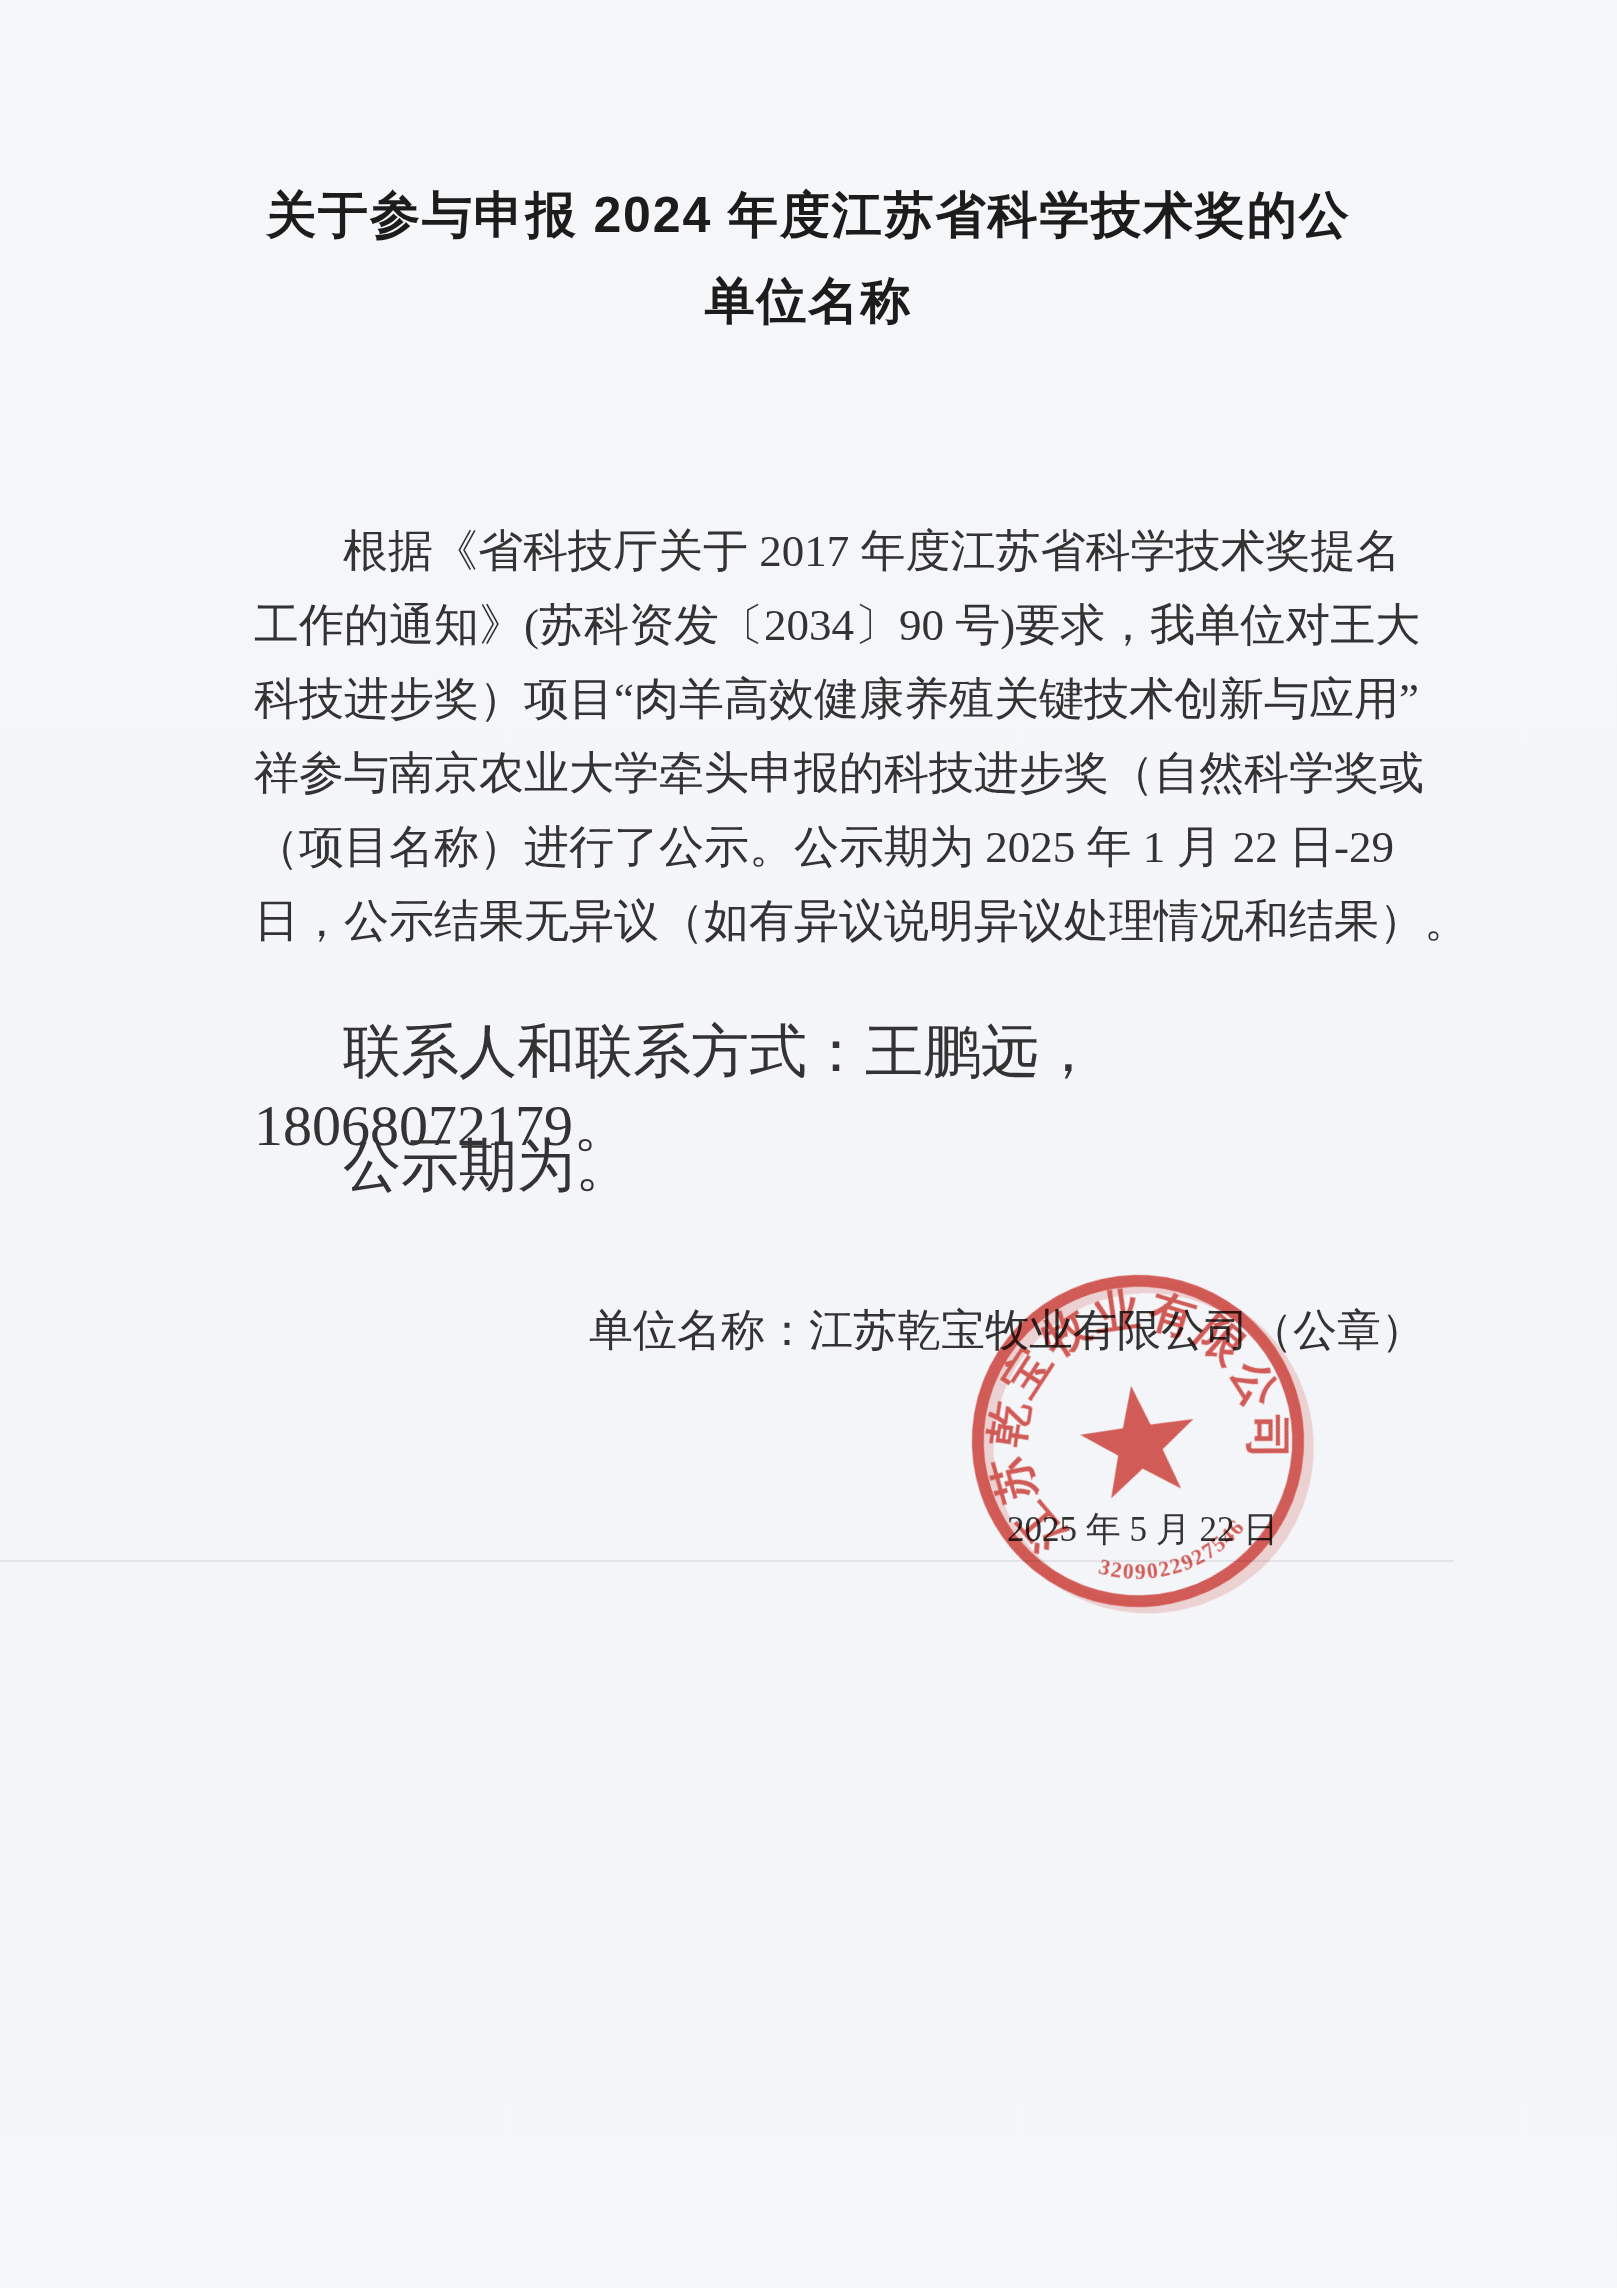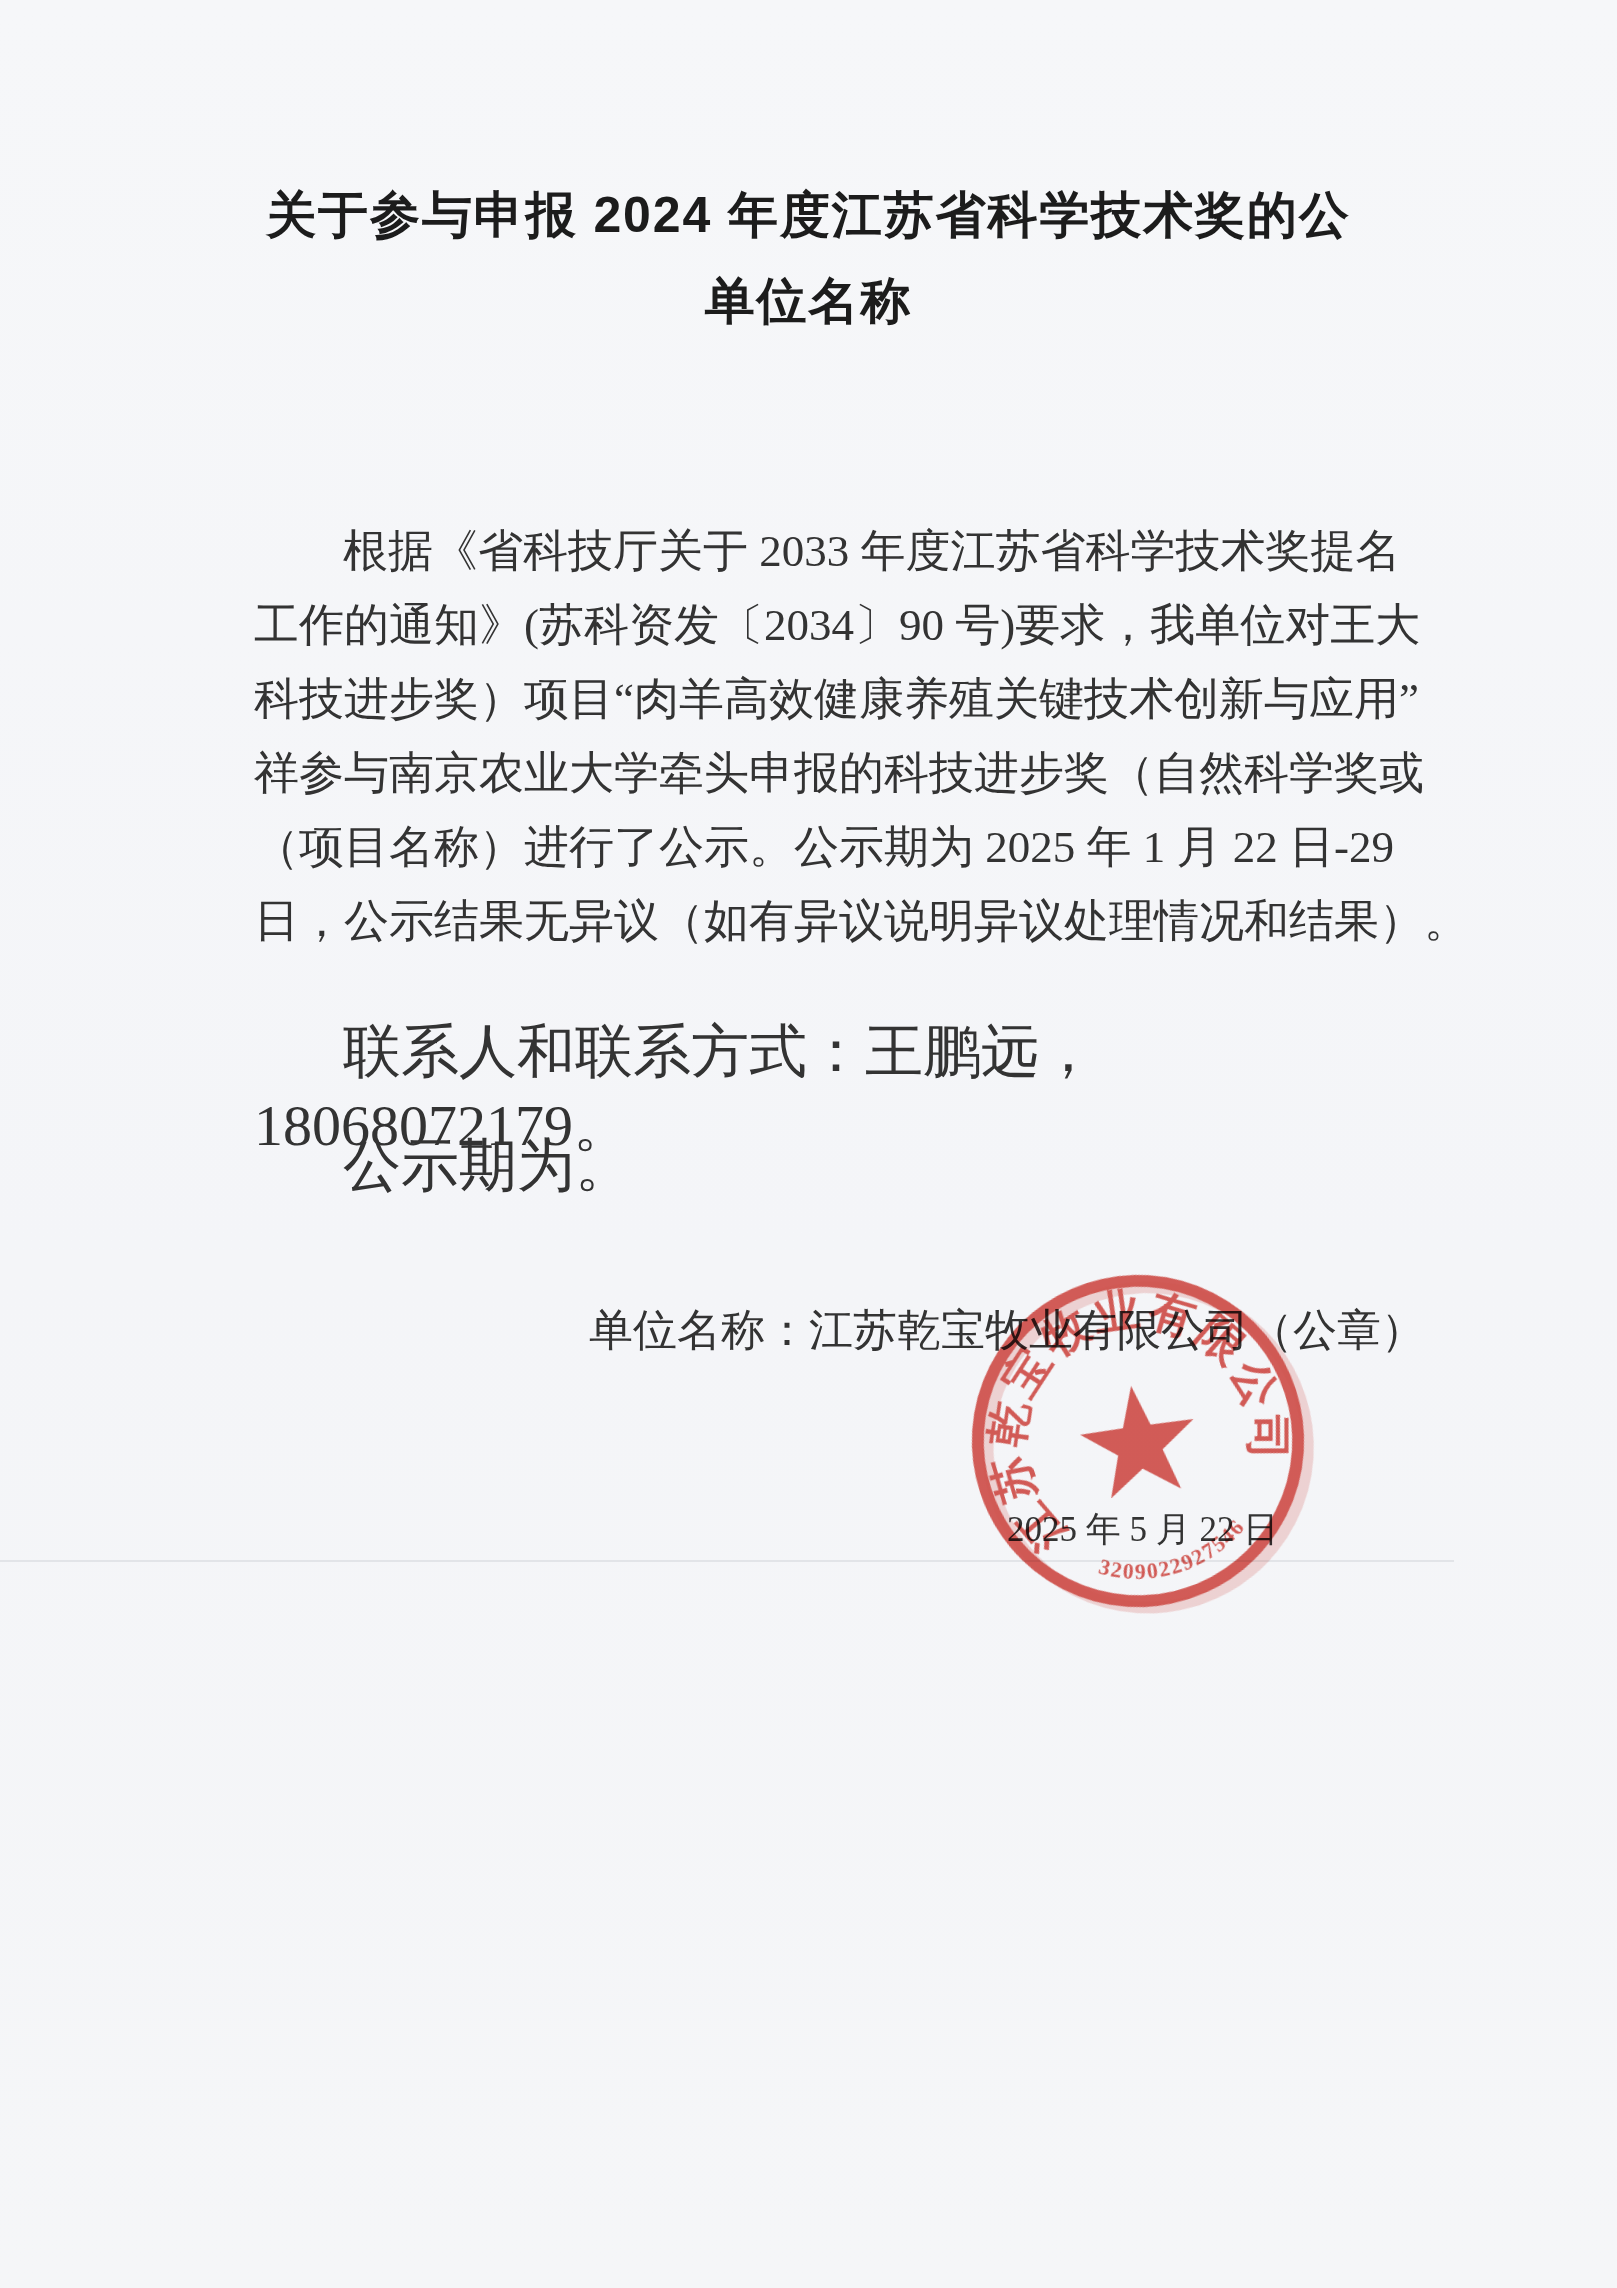--- a/index.html
+++ b/index.html
@@ -117,21 +117,21 @@
 <body>
 
 <div class="page">
 
   <h1 class="title">
     <span class="tl">关于参与申报 2024 年度江苏省科学技术奖的公</span>
     <span class="tl">单位名称</span>
   </h1>
 
   <div class="para">
-    <div class="line indent">根据《省科技厅关于 2033 年度江苏省科学技术奖提名</div>
+    <div class="line indent">根据《省科技厅关于 2017 年度江苏省科学技术奖提名</div>
     <div class="line">工作的通知》(苏科资发〔2034〕90 号)要求，我单位对王大</div>
     <div class="line">科技进步奖）项目“肉羊高效健康养殖关键技术创新与应用”</div>
     <div class="line">祥参与南京农业大学牵头申报的科技进步奖（自然科学奖或</div>
     <div class="line">（项目名称）进行了公示。公示期为 2025 年 1 月 22 日-29</div>
     <div class="line">日，公示结果无异议（如有异议说明异议处理情况和结果）。</div>
   </div>
 
   <p class="contact">联系人和联系方式：王鹏远，18068072179。</p>
 
   <p class="closing">公示期为。</p>

